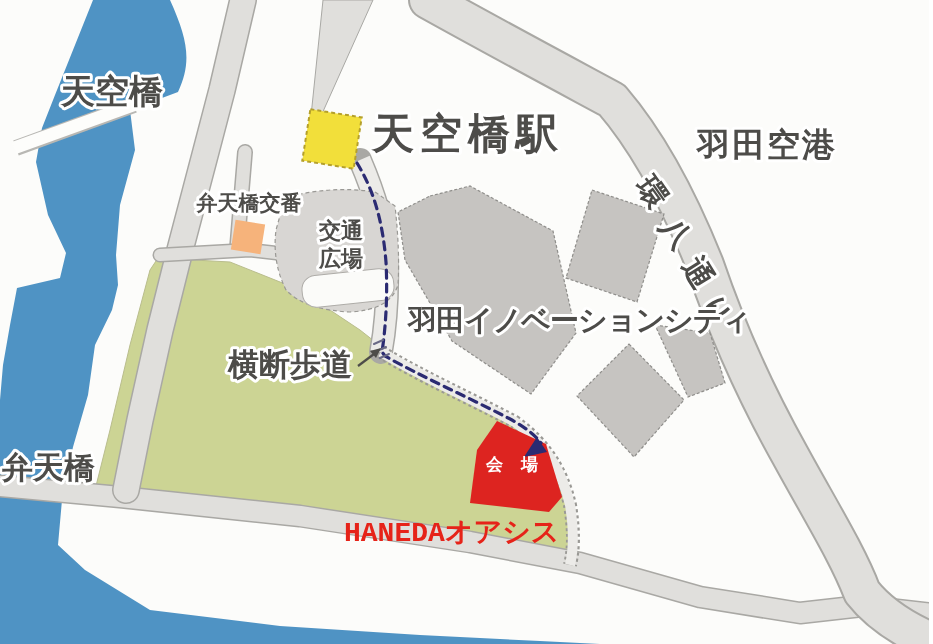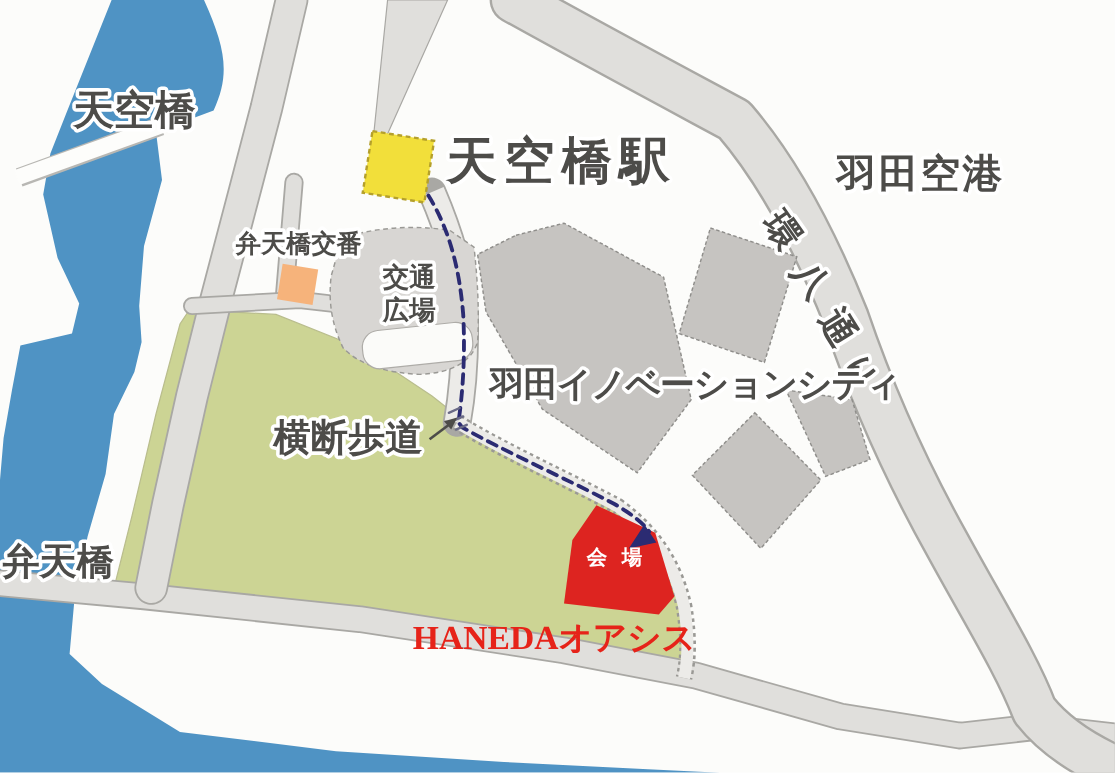--- a/index.html
+++ b/index.html
@@ -1,21 +1,21 @@
 <!DOCTYPE html>
 <html style="--c-background: #fcfcfa; --c-water: #4f93c4; --c-park: #ccd494; --c-road: #e0dfdc; --c-road_border: #a9a8a4; --c-building: #c6c4c1; --c-station_yellow: #f2df3a; --c-police_orange: #f6b37b; --c-venue_red: #dd2420; --c-route_navy: #2b2b72; --c-label_gray: #4d4c49; --c-oasis_red: #e62319;"><head>
 <meta charset="utf-8">
 <style>
   html,body{margin:0;padding:0;background:#ffffff;}
   .stage{
     position:relative;
     width:929px;height:644px;
     background:var(--c-background,#fcfcfa);
     overflow:hidden;
-    font-family:Liberation Serif, serif;
+    font-family:Liberation Mono, monospace;
   }
   svg{display:block}
   
   .water{fill:var(--c-water)}
   .park{fill:var(--c-park);stroke:#b9bd8d;stroke-width:1}
   .road-casing{fill:none;stroke:var(--c-road_border);stroke-linecap:round;stroke-linejoin:round}
   .road{fill:none;stroke:var(--c-road);stroke-linecap:round;stroke-linejoin:round}
   .road-wedge{fill:var(--c-road);stroke:var(--c-road_border);stroke-width:1}
   .path-casing{fill:none;stroke:#9a9995;stroke-dasharray:3 3}
   .path-fill{fill:none;stroke:#ecebe8}

